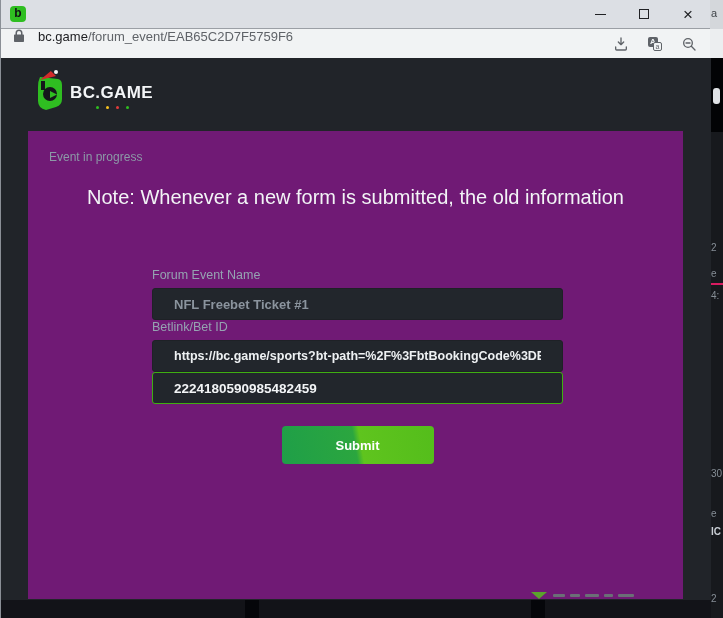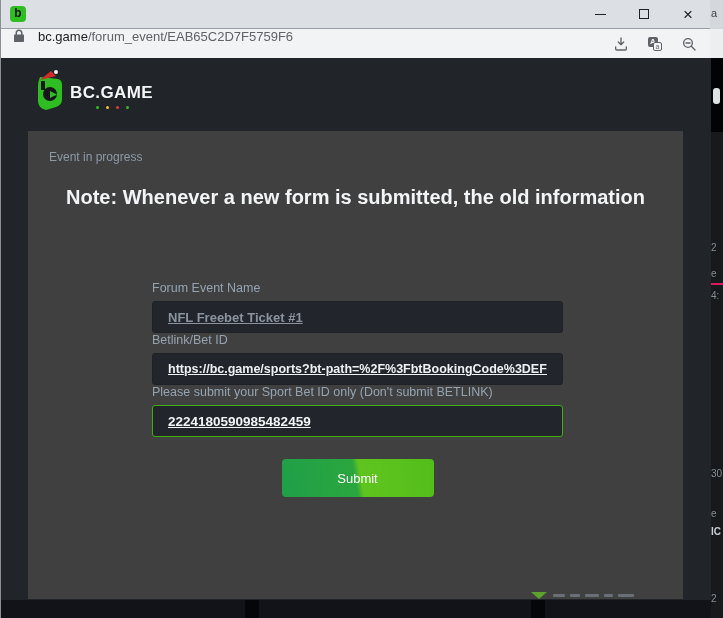--- a/index.html
+++ b/index.html
@@ -33,34 +33,34 @@
   .page { position:absolute; left:0; top:58px; width:710px; height:560px; background:#212429; overflow:hidden; }
 
   .logo { position:absolute; left:33px; top:17px; display:flex; align-items:flex-start; }
   .logo-icon { position:relative; width:30px; height:36px; }
   .santa-hat { position:absolute; left:6px; top:-4px; width:16px; height:9px; background:#d42a2a; clip-path:polygon(0 100%, 100% 55%, 68% 0); z-index:2; }
   .hat-pom { position:absolute; left:20px; top:-5px; width:4px; height:4px; background:#f2f2f2; border-radius:50%; z-index:3; }
   .logo-text { font-size:17px; font-weight:800; color:#f4f6f8; letter-spacing:.4px; margin:8px 0 0 6px; }
   .logo-dots { position:absolute; left:62px; top:31px; display:flex; gap:7px; }
   .logo-dots i { width:3px; height:3px; border-radius:50%; display:block; }
 
-  .panel { position:absolute; left:27px; top:73px; width:655px; height:468px; background:#404040; }
+  .panel { position:absolute; left:27px; top:73px; width:655px; height:468px; background:#701a75; }
   .status { position:absolute; left:21px; top:19px; font-size:12px; color:#8c99a7; }
-  .note { position:absolute; left:0; right:0; top:50px; text-align:center; color:#f2f4f6; font-size:20px; line-height:33px; font-weight:700; }
-
-  .form { position:absolute; left:124px; top:150px; width:411px; }
+  .note { position:absolute; left:0; right:0; top:50px; text-align:center; color:#f2f4f6; font-size:20px; line-height:33px; font-weight:400; }
+
+  .form { position:absolute; left:124px; top:137px; width:411px; }
   .group label { display:block; font-size:12.5px; color:#95a3b1; margin-bottom:6px; }
   .group + .group { }
-  .group input { width:100%; height:32px; background:#22262c; border:1px solid #1e2126; border-radius:3px; padding:0 15px; font-family:"Liberation Sans", sans-serif; font-size:12.5px; font-weight:600; color:#eef1f3; outline:none;text-decoration:underline; }
+  .group input { width:100%; height:32px; background:#22262c; border:1px solid #1e2126; border-radius:3px; padding:0 21px; font-family:"Liberation Sans", sans-serif; font-size:12.5px; font-weight:600; color:#eef1f3; outline:none; }
   .group.muted input { color:#8b949e; font-size:13px; }
   .group.highlight input { border:1px solid #3fae12; color:#f2f4f6; font-weight:700; font-size:13.5px; }
 
   .submit { display:block; margin:22px auto 0; width:152px; height:38px; border:none; border-radius:4px;
     background:linear-gradient(80deg,#1f9f48 0%,#2ba63f 48%,#5fc41e 52%,#54bd1b 100%);
-    color:#ffffff; font-family:"Liberation Sans", sans-serif; font-weight:400; font-size:13px; cursor:pointer; }
+    color:#ffffff; font-family:"Liberation Sans", sans-serif; font-weight:700; font-size:13px; cursor:pointer; }
 
   
   .below-frag { position:absolute; left:530px; top:534px; display:flex; align-items:center; z-index:3; }
   .chev { width:0; height:0; border-left:8px solid transparent; border-right:8px solid transparent; border-top:7px solid #5ba32c; }
   .dashes { display:flex; gap:5px; margin-left:6px; }
   .dashes i { display:block; height:3px; background:#6a6f76; border-radius:1px; }
   .footer-band { position:absolute; left:0; top:542px; width:710px; height:18px; background:#121318; }
   .band-gap { position:absolute; top:0; width:14px; height:18px; background:#05060a; }
   .band-gap.g1 { left:244px; } .band-gap.g2 { left:530px; }
 
@@ -173,21 +173,20 @@
         <div class="form">
           <div class="group muted">
             <label>Forum Event Name</label>
             <input type="text" value="NFL Freebet Ticket #1" style="">
           </div>
           <div class="group">
             <label>Betlink/Bet ID</label>
             <input type="text" value="https://bc.game/sports?bt-path=%2F%3FbtBookingCode%3DEF9B86B" style="">
           </div>
           <div class="group highlight">
-            <label>Please submit your Sport Bet ID only (Don't submit BETLINK)</label>
             <input type="text" value="2224180590985482459" style="">
           </div>
           <button class="submit">Submit</button>
         </div>
       </div>
 
       <div class="below-frag">
         <span class="chev"></span>
         <span class="dashes">
           <i style="width:12px"></i>

